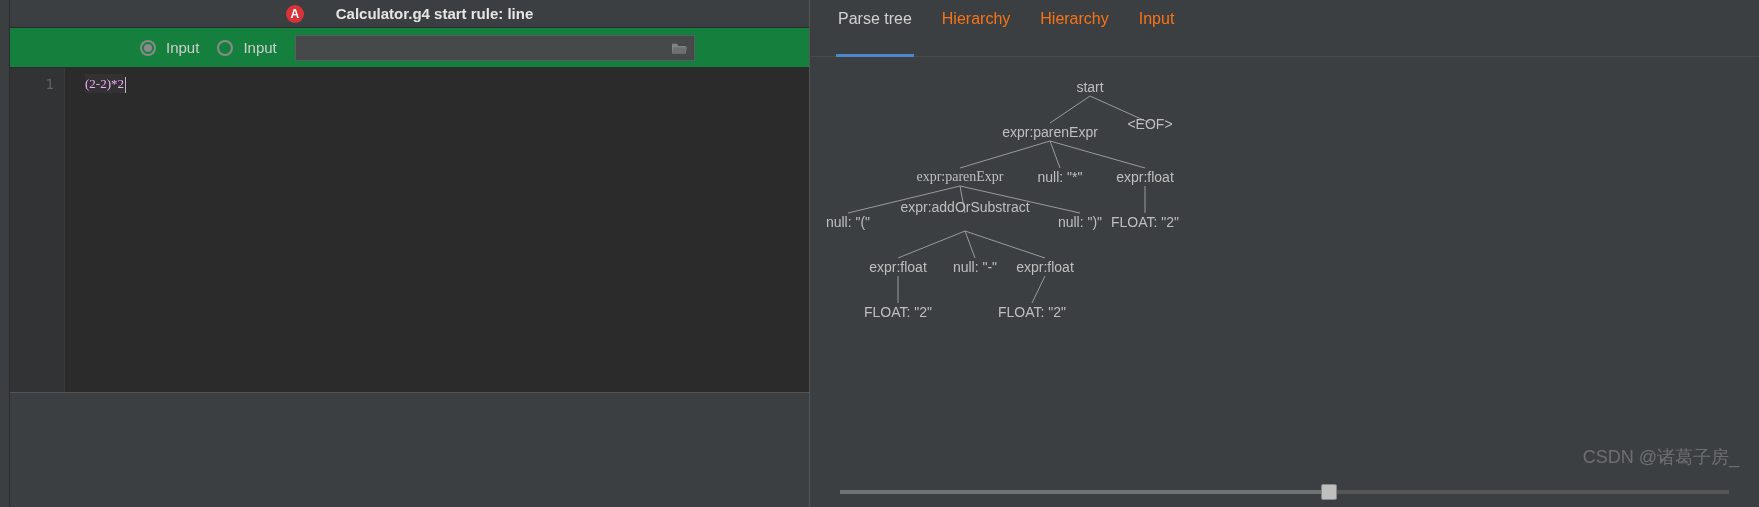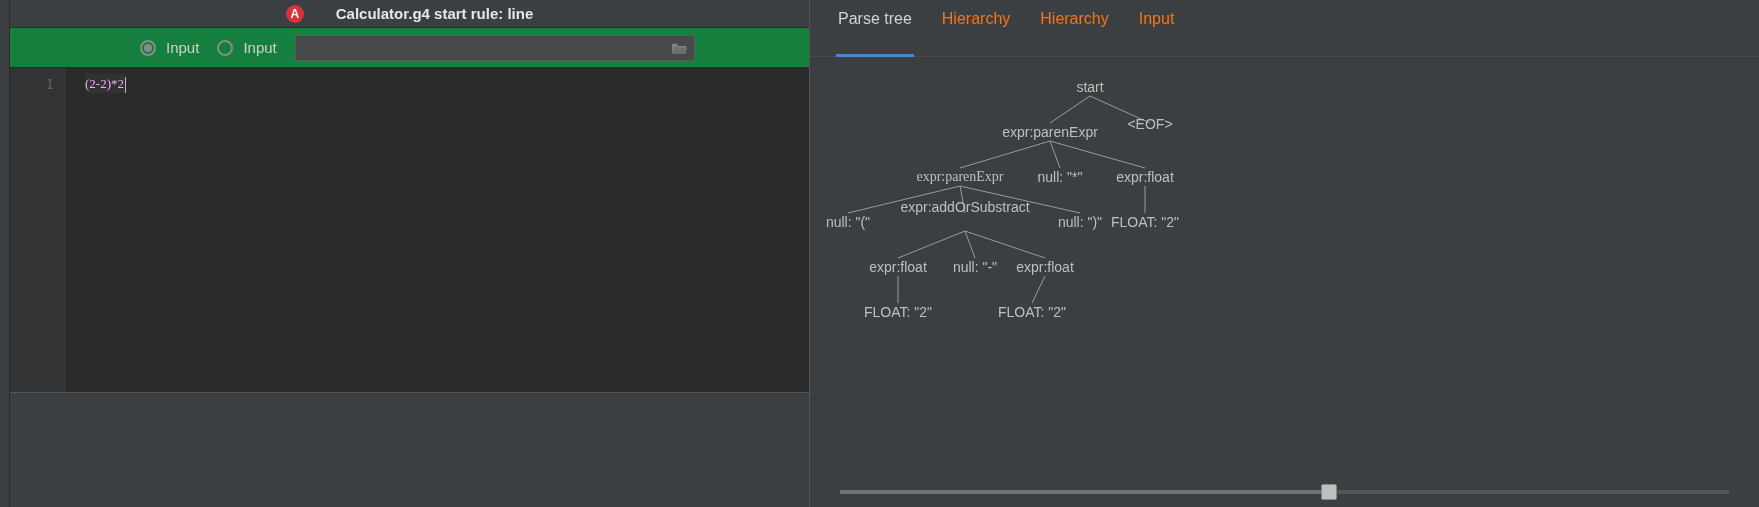--- a/index.html
+++ b/index.html
@@ -274,14 +274,15 @@
       <div class="node-label" style="left: 222px; top: 255px;">FLOAT: "2"</div>
     </div>
 
   <div class="slider-wrap">
     <div class="slider-track">
       <div class="slider-fill" id="slider-fill" style="width: 55%;"></div>
       <div class="slider-thumb" id="slider-thumb" style="left: 55%;"></div>
     </div>
   </div>
 
+  <div class="watermark">CSDN @诸葛子房_</div>
 
 </div>
 
 </body></html>

